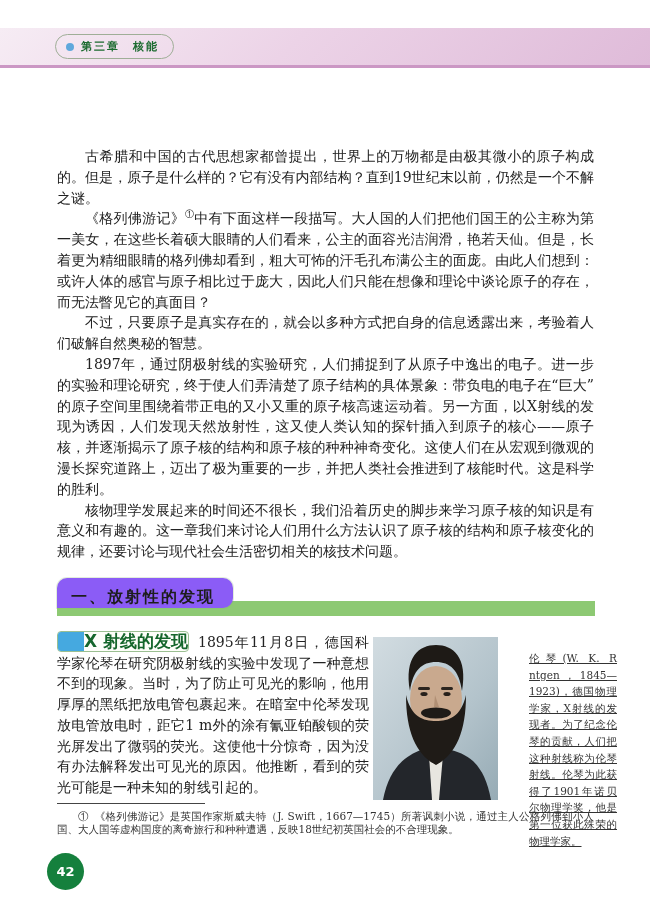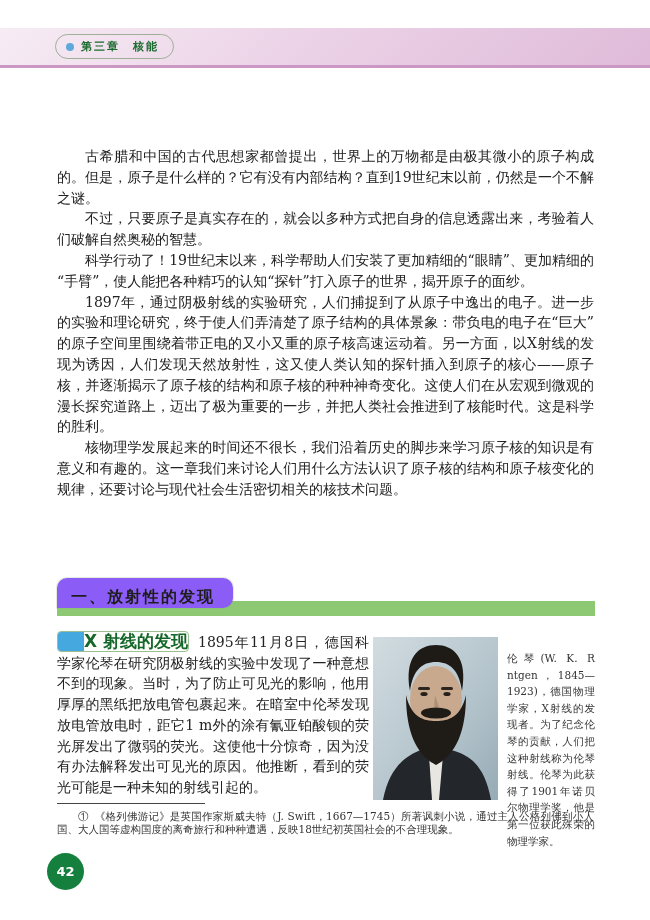--- a/index.html
+++ b/index.html
@@ -40,22 +40,22 @@
   .badge-block{width:26px;background:#45a9e0;}
   .badge-text{display:flex;align-items:center;padding:0 0;
     font-family:"DejaVu Sans","Liberation Sans",sans-serif;
     font-size:17px;font-weight:bold;color:#15662b;white-space:nowrap;}
 
   
   .photo{position:absolute;top:637px;left:373px;width:125px;height:163px;}
   .photo svg{display:block;width:100%;height:100%;}
 
   
-  .caption{position:absolute;top:650px;left:507px;width:88px;font-size:10.5px;
-    line-height:16.6px;text-align:justify;color:#333;}
+  .caption{position:absolute;top:650px;left:529px;width:88px;font-size:10.5px;
+    line-height:16.6px;text-align:justify;color:#333;text-decoration:underline;}
 
   
   .footnote-rule{position:absolute;top:803px;left:57px;width:148px;height:0;
     border-top:1px solid #444;}
   .footnote{position:absolute;top:810px;left:57px;width:537px;font-size:10.5px;
     line-height:13px;color:#333;text-align:justify;text-indent:2em;}
   .footnote .marker{margin-right:6px;}
 
   
   .page-num{position:absolute;top:853px;left:47px;width:37px;height:37px;border-radius:50%;
@@ -69,22 +69,22 @@
 
   <div class="header-band">
     <div class="chapter-pill">
       <span class="chapter-dot"></span>
       <span class="chapter-label">第三章　核能</span>
     </div>
   </div>
 
   <div class="intro">
     <p>古希腊和中国的古代思想家都曾提出，世界上的万物都是由极其微小的原子构成的。但是，原子是什么样的？它有没有内部结构？直到19世纪末以前，仍然是一个不解之谜。</p>
+    <p><span>《格列佛游记》</span><span class="fn-ref">①</span><span>中有下面这样一段描写。大人国的人们把他们国王的公主称为第一美女，在这些长着硕大眼睛的人们看来，公主的面容光洁润滑，艳若天仙。但是，长着更为精细眼睛的格列佛却看到，粗大可怖的汗毛孔布满公主的面庞。由此人们想到：或许人体的感官与原子相比过于庞大，因此人们只能在想像和理论中谈论原子的存在，而无法瞥见它的真面目？</span></p>
     <p>不过，只要原子是真实存在的，就会以多种方式把自身的信息透露出来，考验着人们破解自然奥秘的智慧。</p>
-    <p>科学行动了！19世纪末以来，科学帮助人们安装了更加精细的“眼睛”、更加精细的“手臂”，使人能把各种精巧的认知“探针”打入原子的世界，揭开原子的面纱。</p>
     <p>1897年，通过阴极射线的实验研究，人们捕捉到了从原子中逸出的电子。进一步的实验和理论研究，终于使人们弄清楚了原子结构的具体景象：带负电的电子在“巨大”的原子空间里围绕着带正电的又小又重的原子核高速运动着。另一方面，以X射线的发现为诱因，人们发现天然放射性，这又使人类认知的探针插入到原子的核心——原子核，并逐渐揭示了原子核的结构和原子核的种种神奇变化。这使人们在从宏观到微观的漫长探究道路上，迈出了极为重要的一步，并把人类社会推进到了核能时代。这是科学的胜利。</p>
     <p>核物理学发展起来的时间还不很长，我们沿着历史的脚步来学习原子核的知识是有意义和有趣的。这一章我们来讨论人们用什么方法认识了原子核的结构和原子核变化的规律，还要讨论与现代社会生活密切相关的核技术问题。</p>
   </div>
 
   <div class="section-header">
     <div class="section-bar"></div>
     <div class="section-tab">
       <span class="section-title">一、放射性的发现</span>
     </div>
   </div>

